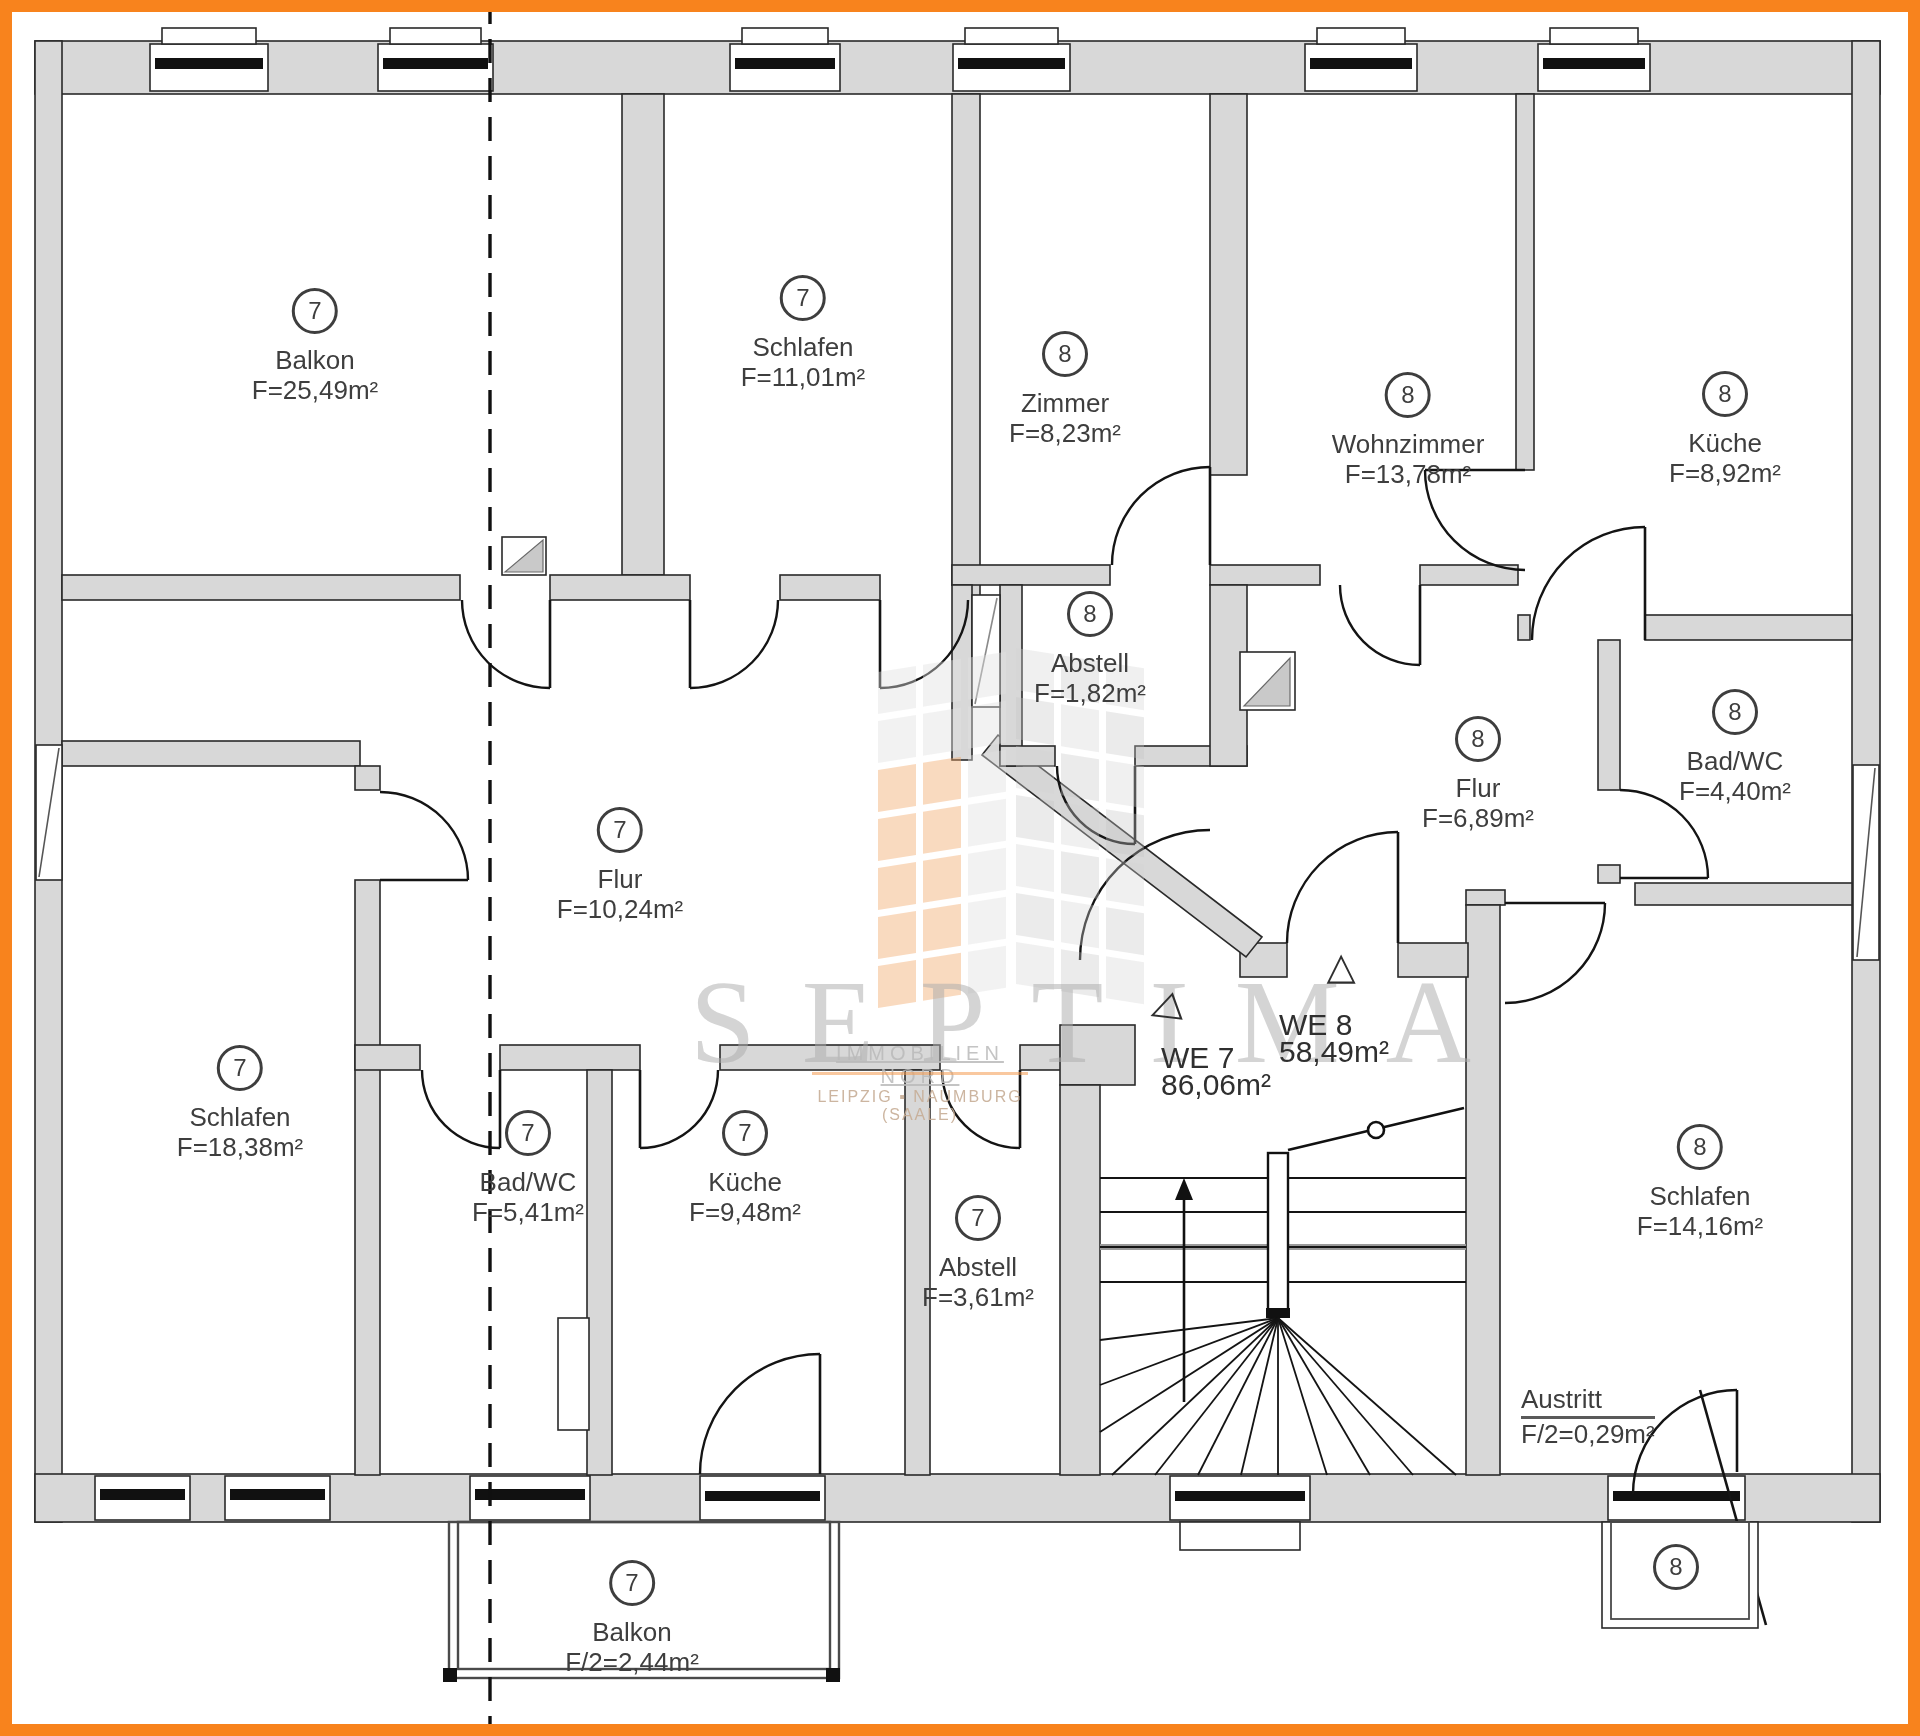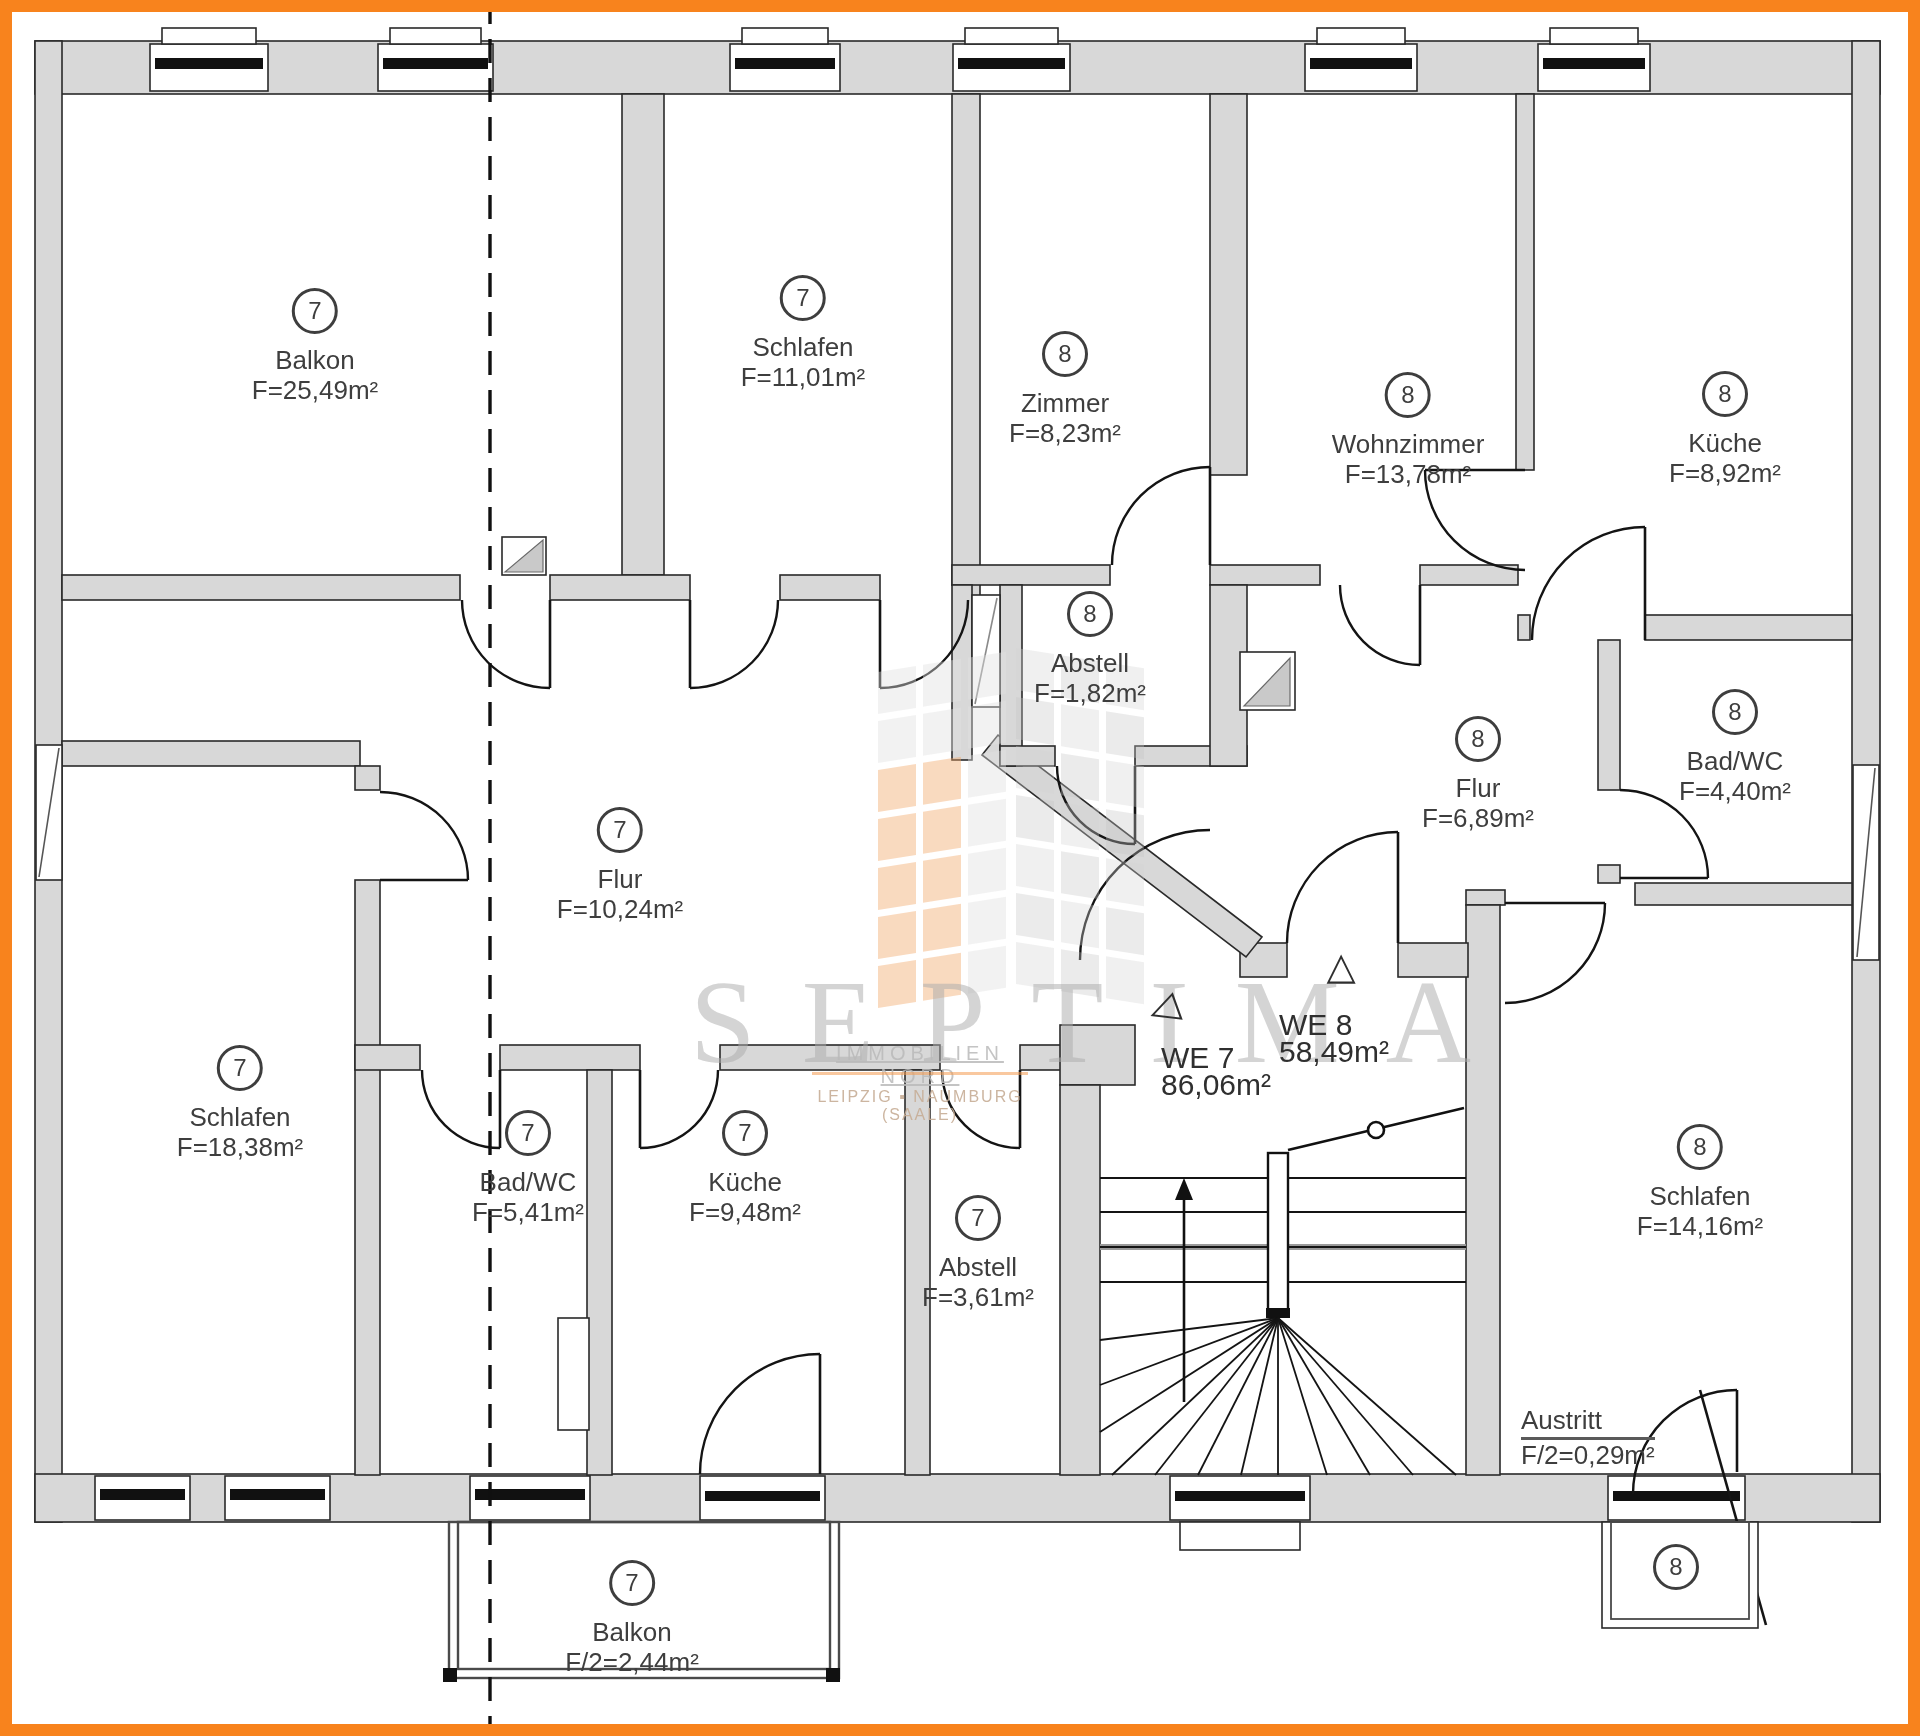--- a/index.html
+++ b/index.html
@@ -28,21 +28,21 @@
   .room-label{position:absolute;transform:translate(-50%,0);text-align:center;
      color:#3E3E3E;z-index:10;white-space:nowrap;}
   .badge{display:inline-flex;width:40px;height:40px;border:3px solid #3E3E3E;border-radius:50%;
      align-items:center;justify-content:center;font-size:24px;color:#3E3E3E;background:transparent;}
   .room-name,.room-area{font-size:26px;line-height:30px;}
   .room-name{margin-top:11px;}
   .unit-marker{position:absolute;transform:translate(-50%,-50%);color:#2F2F2F;z-index:10;
      text-align:left;white-space:nowrap;font-size:30px;line-height:27px;margin-top:12px;}
   .tri{position:absolute;transform:translate(-50%,-50%);font-size:38px;color:#2F2F2F;z-index:10;}
   .austritt{position:absolute;left:1521px;top:1384px;z-index:10;color:#3E3E3E;font-size:26px;line-height:31px;}
-  .austritt .a-name{border-bottom:3px solid #5a5a5a;padding-bottom:1px;margin-top:21px;}
+  .austritt .a-name{border-bottom:3px solid #5a5a5a;padding-bottom:1px;}
   .corner-badge{position:absolute;left:1676px;top:1567px;transform:translate(-50%,-50%);z-index:10;}
 </style>
 </head>
 <body>
 
 <div class="canvas">
 
   <svg class="plan" width="1920" height="1736" viewBox="0 0 1920 1736">
 
     <g>

